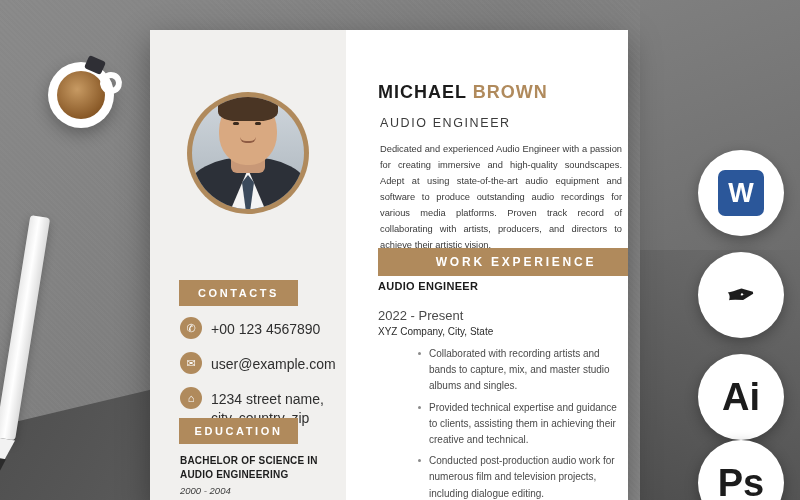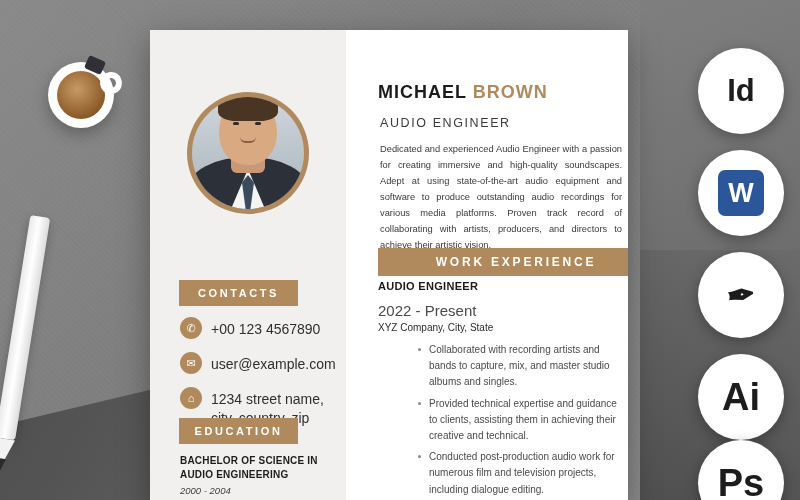--- a/index.html
+++ b/index.html
@@ -91,21 +91,21 @@
 
   
   .name{position:absolute;left:0;top:52px;font-size:18px;font-weight:bold;letter-spacing:1px;color:#1b1b1b;}
   .name .last{color:#b08a5c;}
   .role{position:absolute;left:2px;top:86px;font-size:12.5px;letter-spacing:1.6px;color:#3b3b3b;}
   .summary{position:absolute;left:2px;top:112px;width:242px;font-size:9.3px;line-height:1.72;
     color:#3a3a3a;text-align:justify;}
 
   .exp{position:absolute;left:0;top:250px;width:246px;}
   .job-t{font-size:11px;font-weight:bold;color:#1b1b1b;letter-spacing:.3px;margin-top:0;}
-  .job-d{font-size:15px;color:#4a4a4a;margin-top:10px;}
+  .job-d{font-size:13px;color:#4a4a4a;margin-top:16px;}
   .job-c{font-size:10px;color:#2b2b2b;margin-top:3px;}
   .bul{margin-top:9px;}
   .bul li{font-size:10px;color:#4a4a4a;line-height:1.62;margin-bottom:5px;list-style:none;position:relative;
     padding-left:11px;}
   .bul li:before{content:"";position:absolute;left:0;top:6px;width:3px;height:3px;border-radius:50%;background:#8a8a8a;}
   .job2{margin-top:14px;}
 
   
   .rail{position:absolute;right:0;top:0;width:160px;height:500px;}
   .ic{position:absolute;right:16px;width:86px;height:86px;border-radius:50%;background:#ffffff;
@@ -212,21 +212,20 @@
         <div class="job2">
           <div class="job-t">ASSISTANT AUDIO ENGINEER</div>
 
         </div>
       </div>
     </div>
   </div>
 </div>
 
 <div class="rail">
-  <div class="ic ic-1">Id</div>
   <div class="ic ic-2">
     <span class="wordmark">W</span>
   </div>
   <div class="ic ic-3">
     <span class="pen-ic">✒</span>
   </div>
   <div class="ic ic-4">Ai</div>
   <div class="ic ic-5">Ps</div>
 </div>
 

